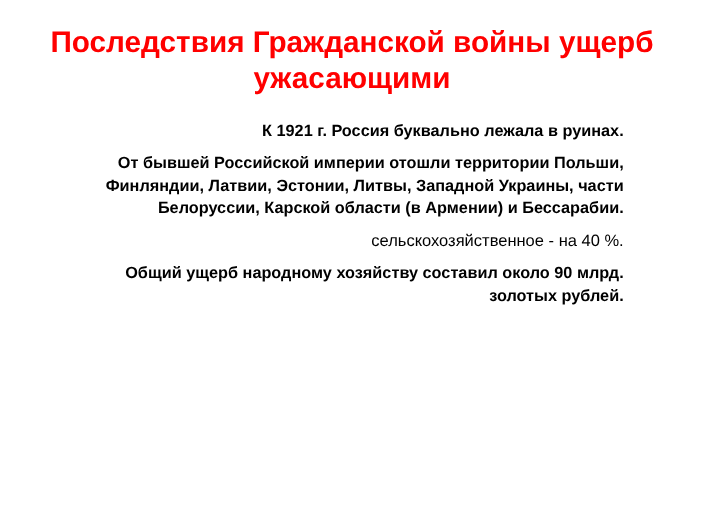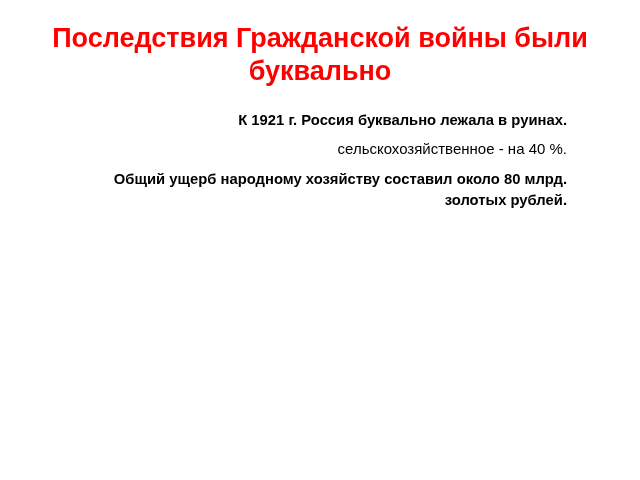--- a/index.html
+++ b/index.html
@@ -49,21 +49,22 @@
     font-weight: normal;
     font-size: 15px;
     margin-left: 30px;
   }
 </style>
 </head>
 <body>
 
 <div class="slide">
 
-  <div class="slide-title">Последствия Гражданской войны были буквально</div>
+  <div class="slide-title">Последствия Гражданской войны ущерб ужасающими</div>
 
   <div class="body-block">
     <p class="para">К 1921 г. Россия буквально лежала в руинах.</p>
+    <p class="para">От бывшей Российской империи отошли территории Польши, Финляндии, Латвии, Эстонии, Литвы, Западной Украины, части Белоруссии, Карской области (в Армении) и Бессарабии.</p>
     <p class="para regular">сельскохозяйственное - на 40 %.</p>
-    <p class="para">Общий ущерб народному хозяйству составил около 80 млрд. золотых рублей.</p>
+    <p class="para">Общий ущерб народному хозяйству составил около 90 млрд. золотых рублей.</p>
   </div>
 
 </div>
 
 </body></html>

